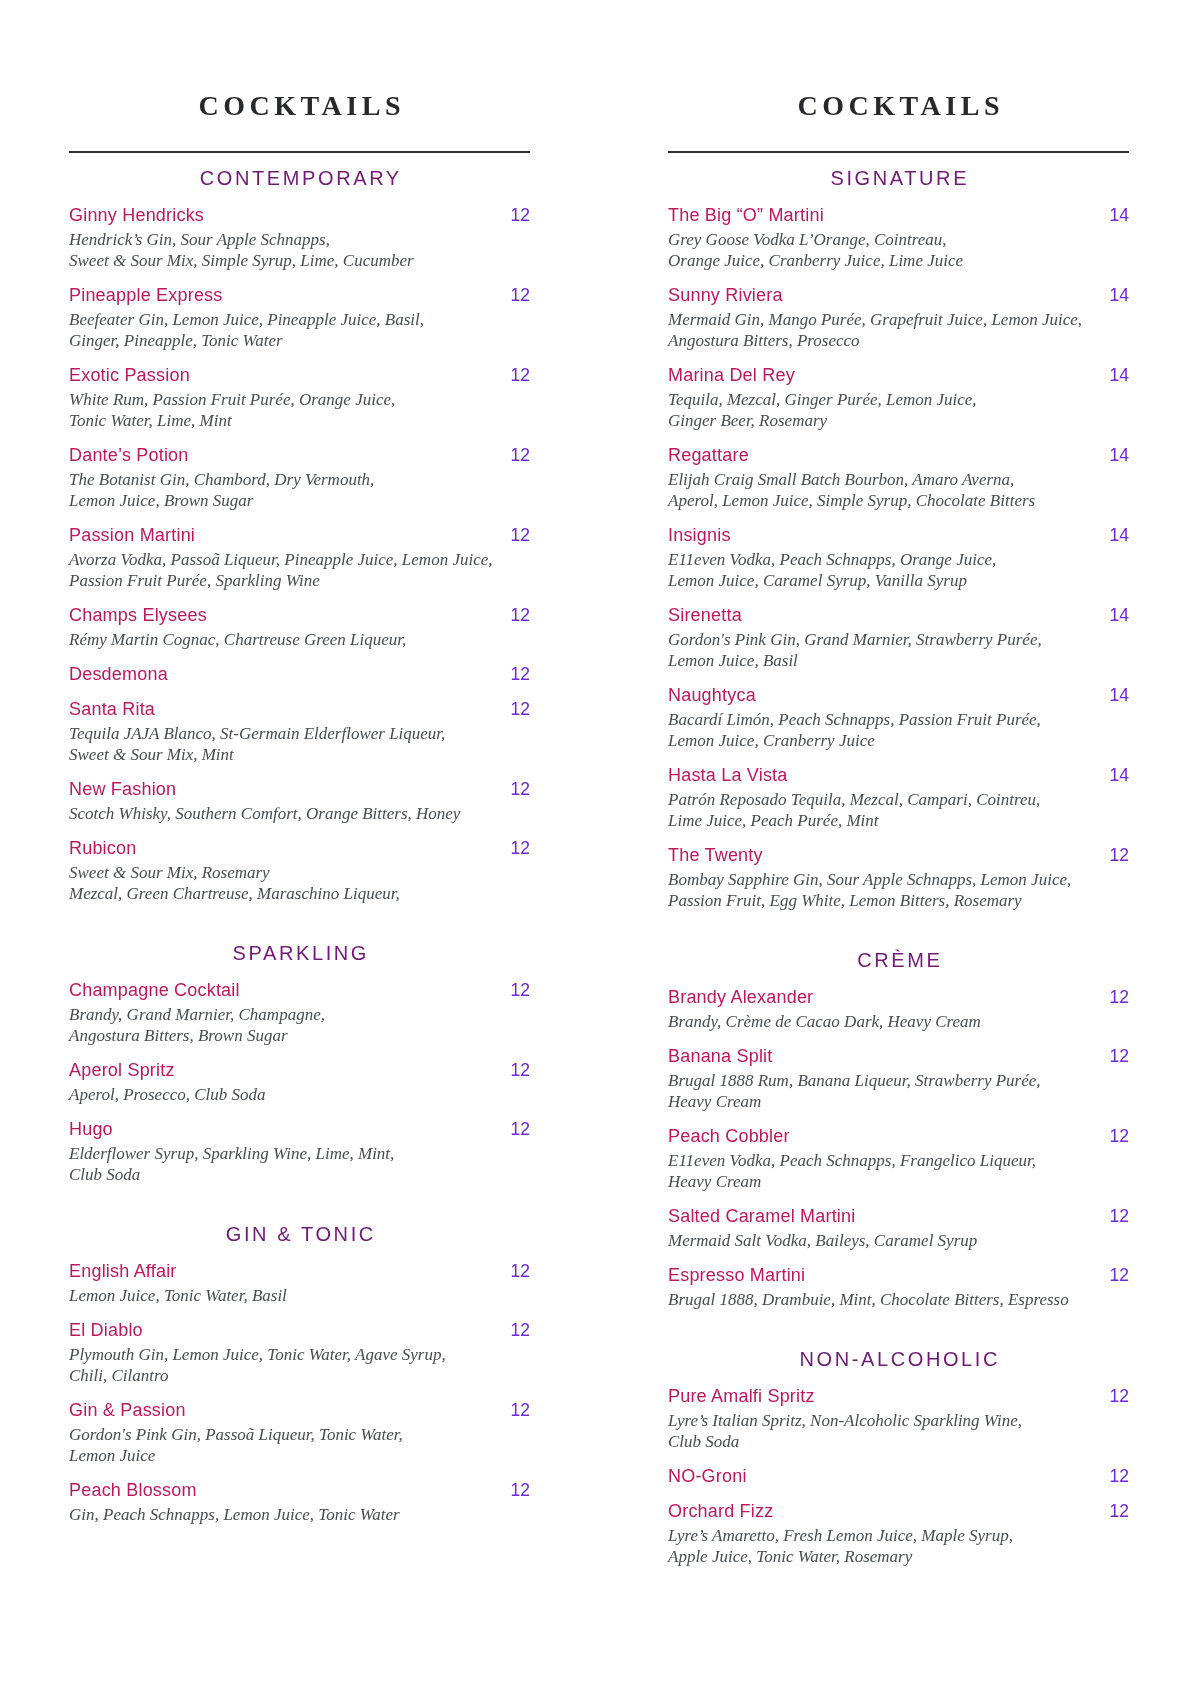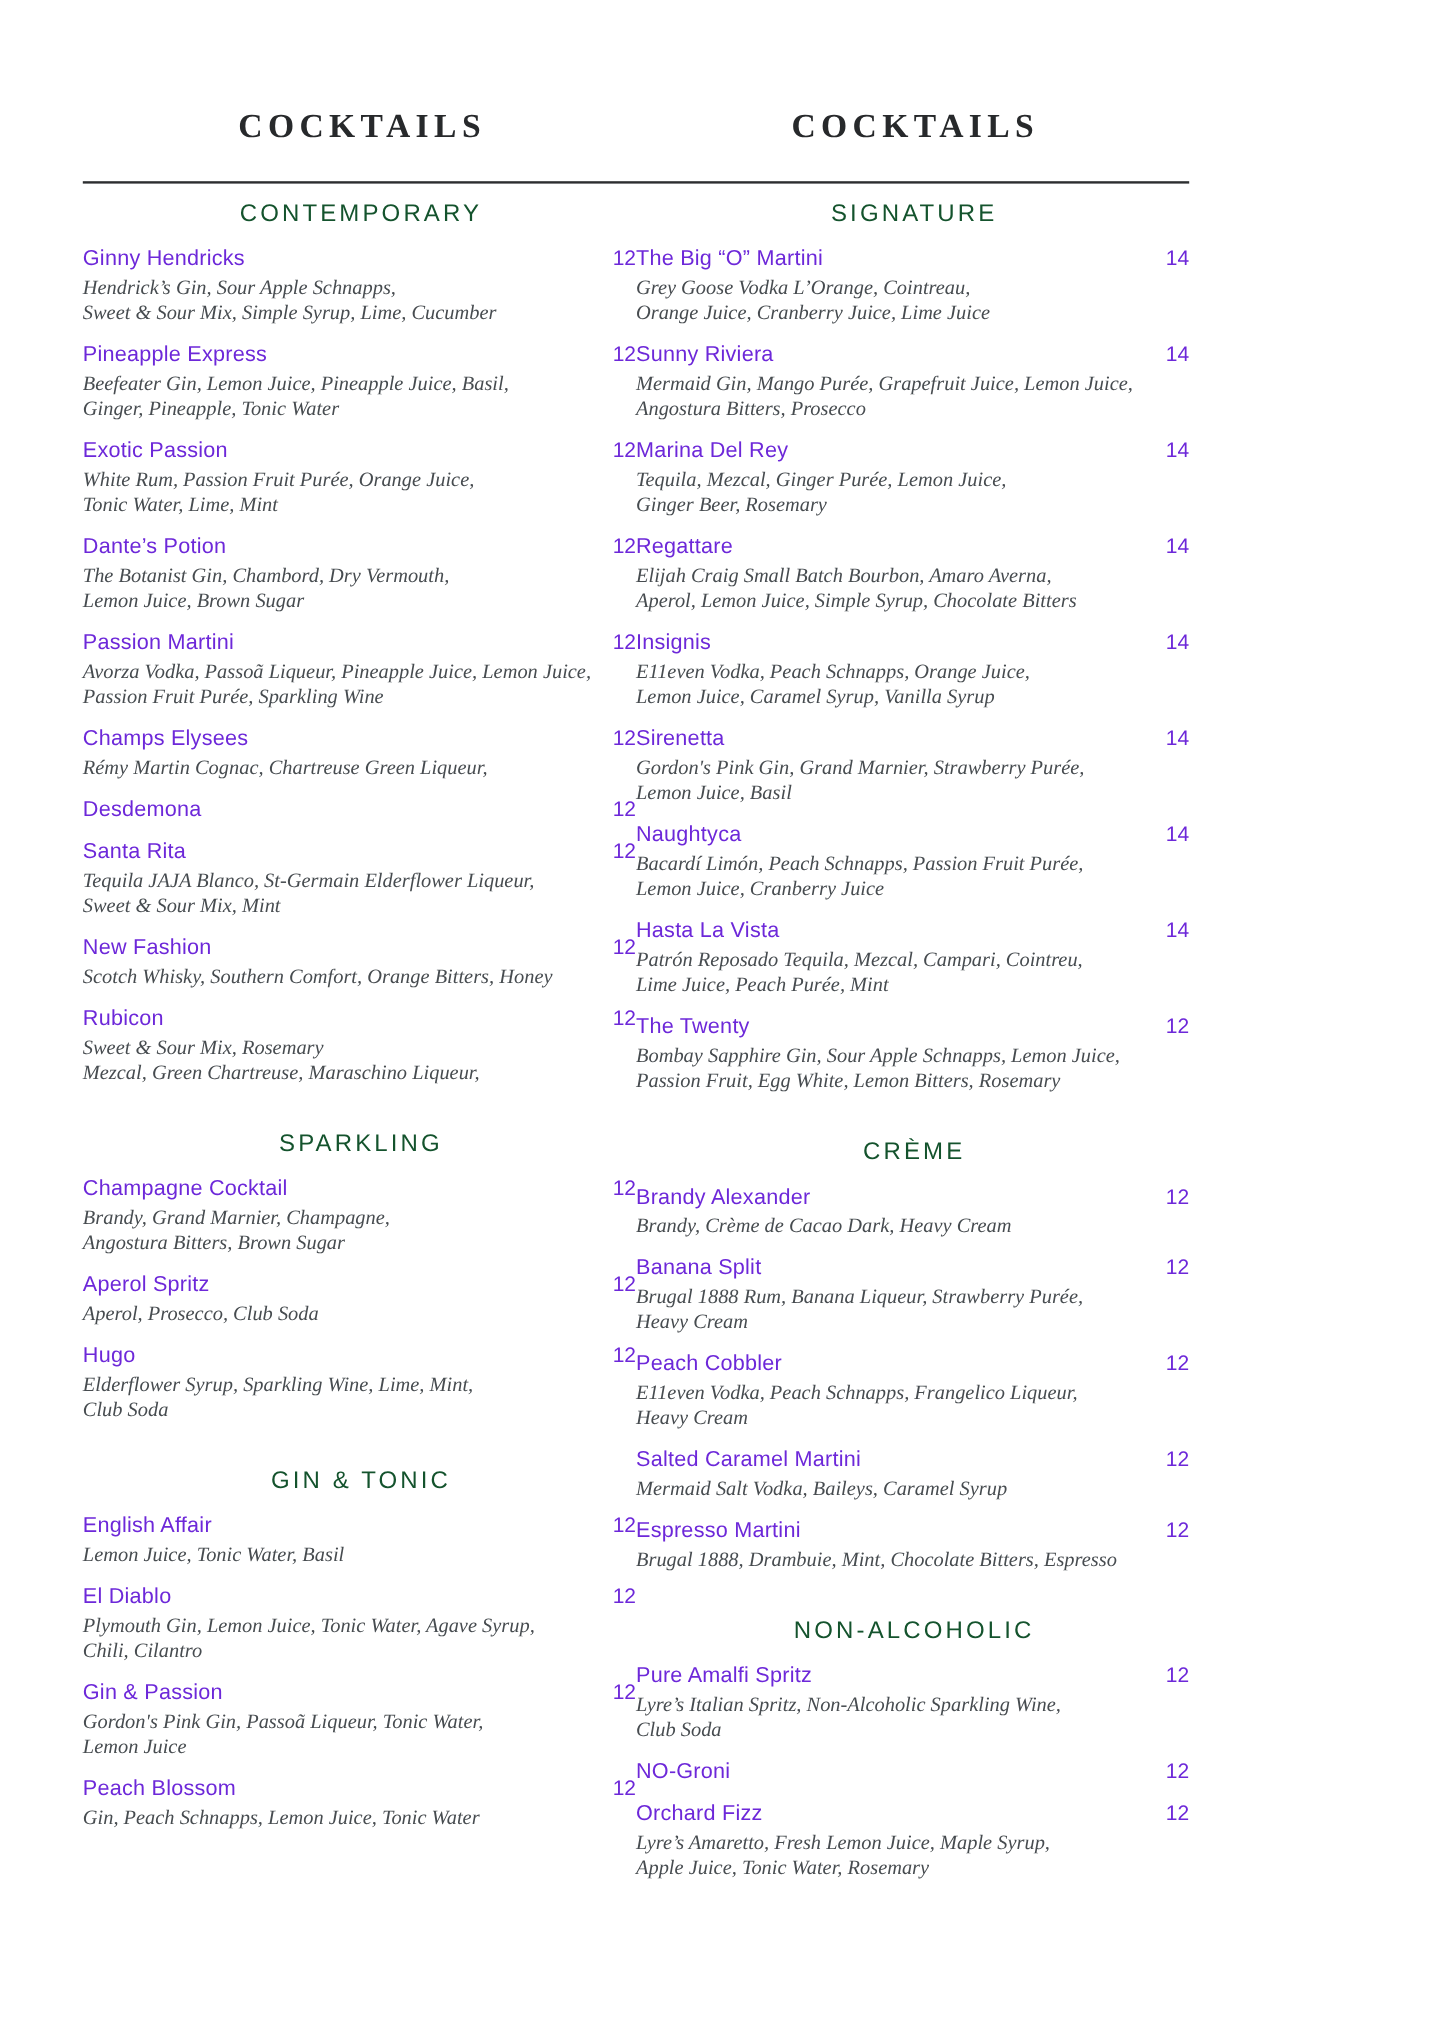--- a/index.html
+++ b/index.html
@@ -6,20 +6,21 @@
   body {
     width: 1200px; height: 1697px;
     font-family: "Liberation Sans", sans-serif;
     color: #3d4247;
     overflow: hidden;
   }
   .page {
     box-sizing: border-box;
     display: flex;
     padding: 92px 69px 0 69px;
+    gap: 138px;
   }
   .col { width: 461px; flex: 0 0 461px; }
 
   .menu-title {
     margin: 0;
     text-align: center;
     font-family: "Liberation Serif", serif;
     font-weight: 700;
     font-size: 28px;
     letter-spacing: 4.5px;
@@ -32,36 +33,36 @@
     border-top: 2px solid #2c2e30;
     margin-top: 31px;
   }
   .section-heading {
     margin: 38px 0 14px 0;
     text-align: center;
     font-size: 20px;
     font-weight: 400;
     letter-spacing: 2.6px;
     text-indent: 2.6px;
-    color: #14532d;
+    color: #701a75;
     line-height: 1.15;
   }
   .title-rule + .section-heading { margin-top: 14px; }
 
   .item { margin-bottom: 13px; }
   .item-row {
     display: flex;
     justify-content: space-between;
     align-items: baseline;
     line-height: 22px;
   }
   .item-name {
     font-size: 18px;
     letter-spacing: 0.2px;
-    color: #6d28d9;
+    color: #be185d;
     white-space: nowrap;
   }
   .item-price { font-size: 17.5px; color: #6d28d9; }
   .item-desc { margin-top: 3px; }
   .desc-line {
     font-family: "Liberation Serif", serif;
     font-style: italic;
     font-size: 17px;
     line-height: 21px;
     color: #474c50;

